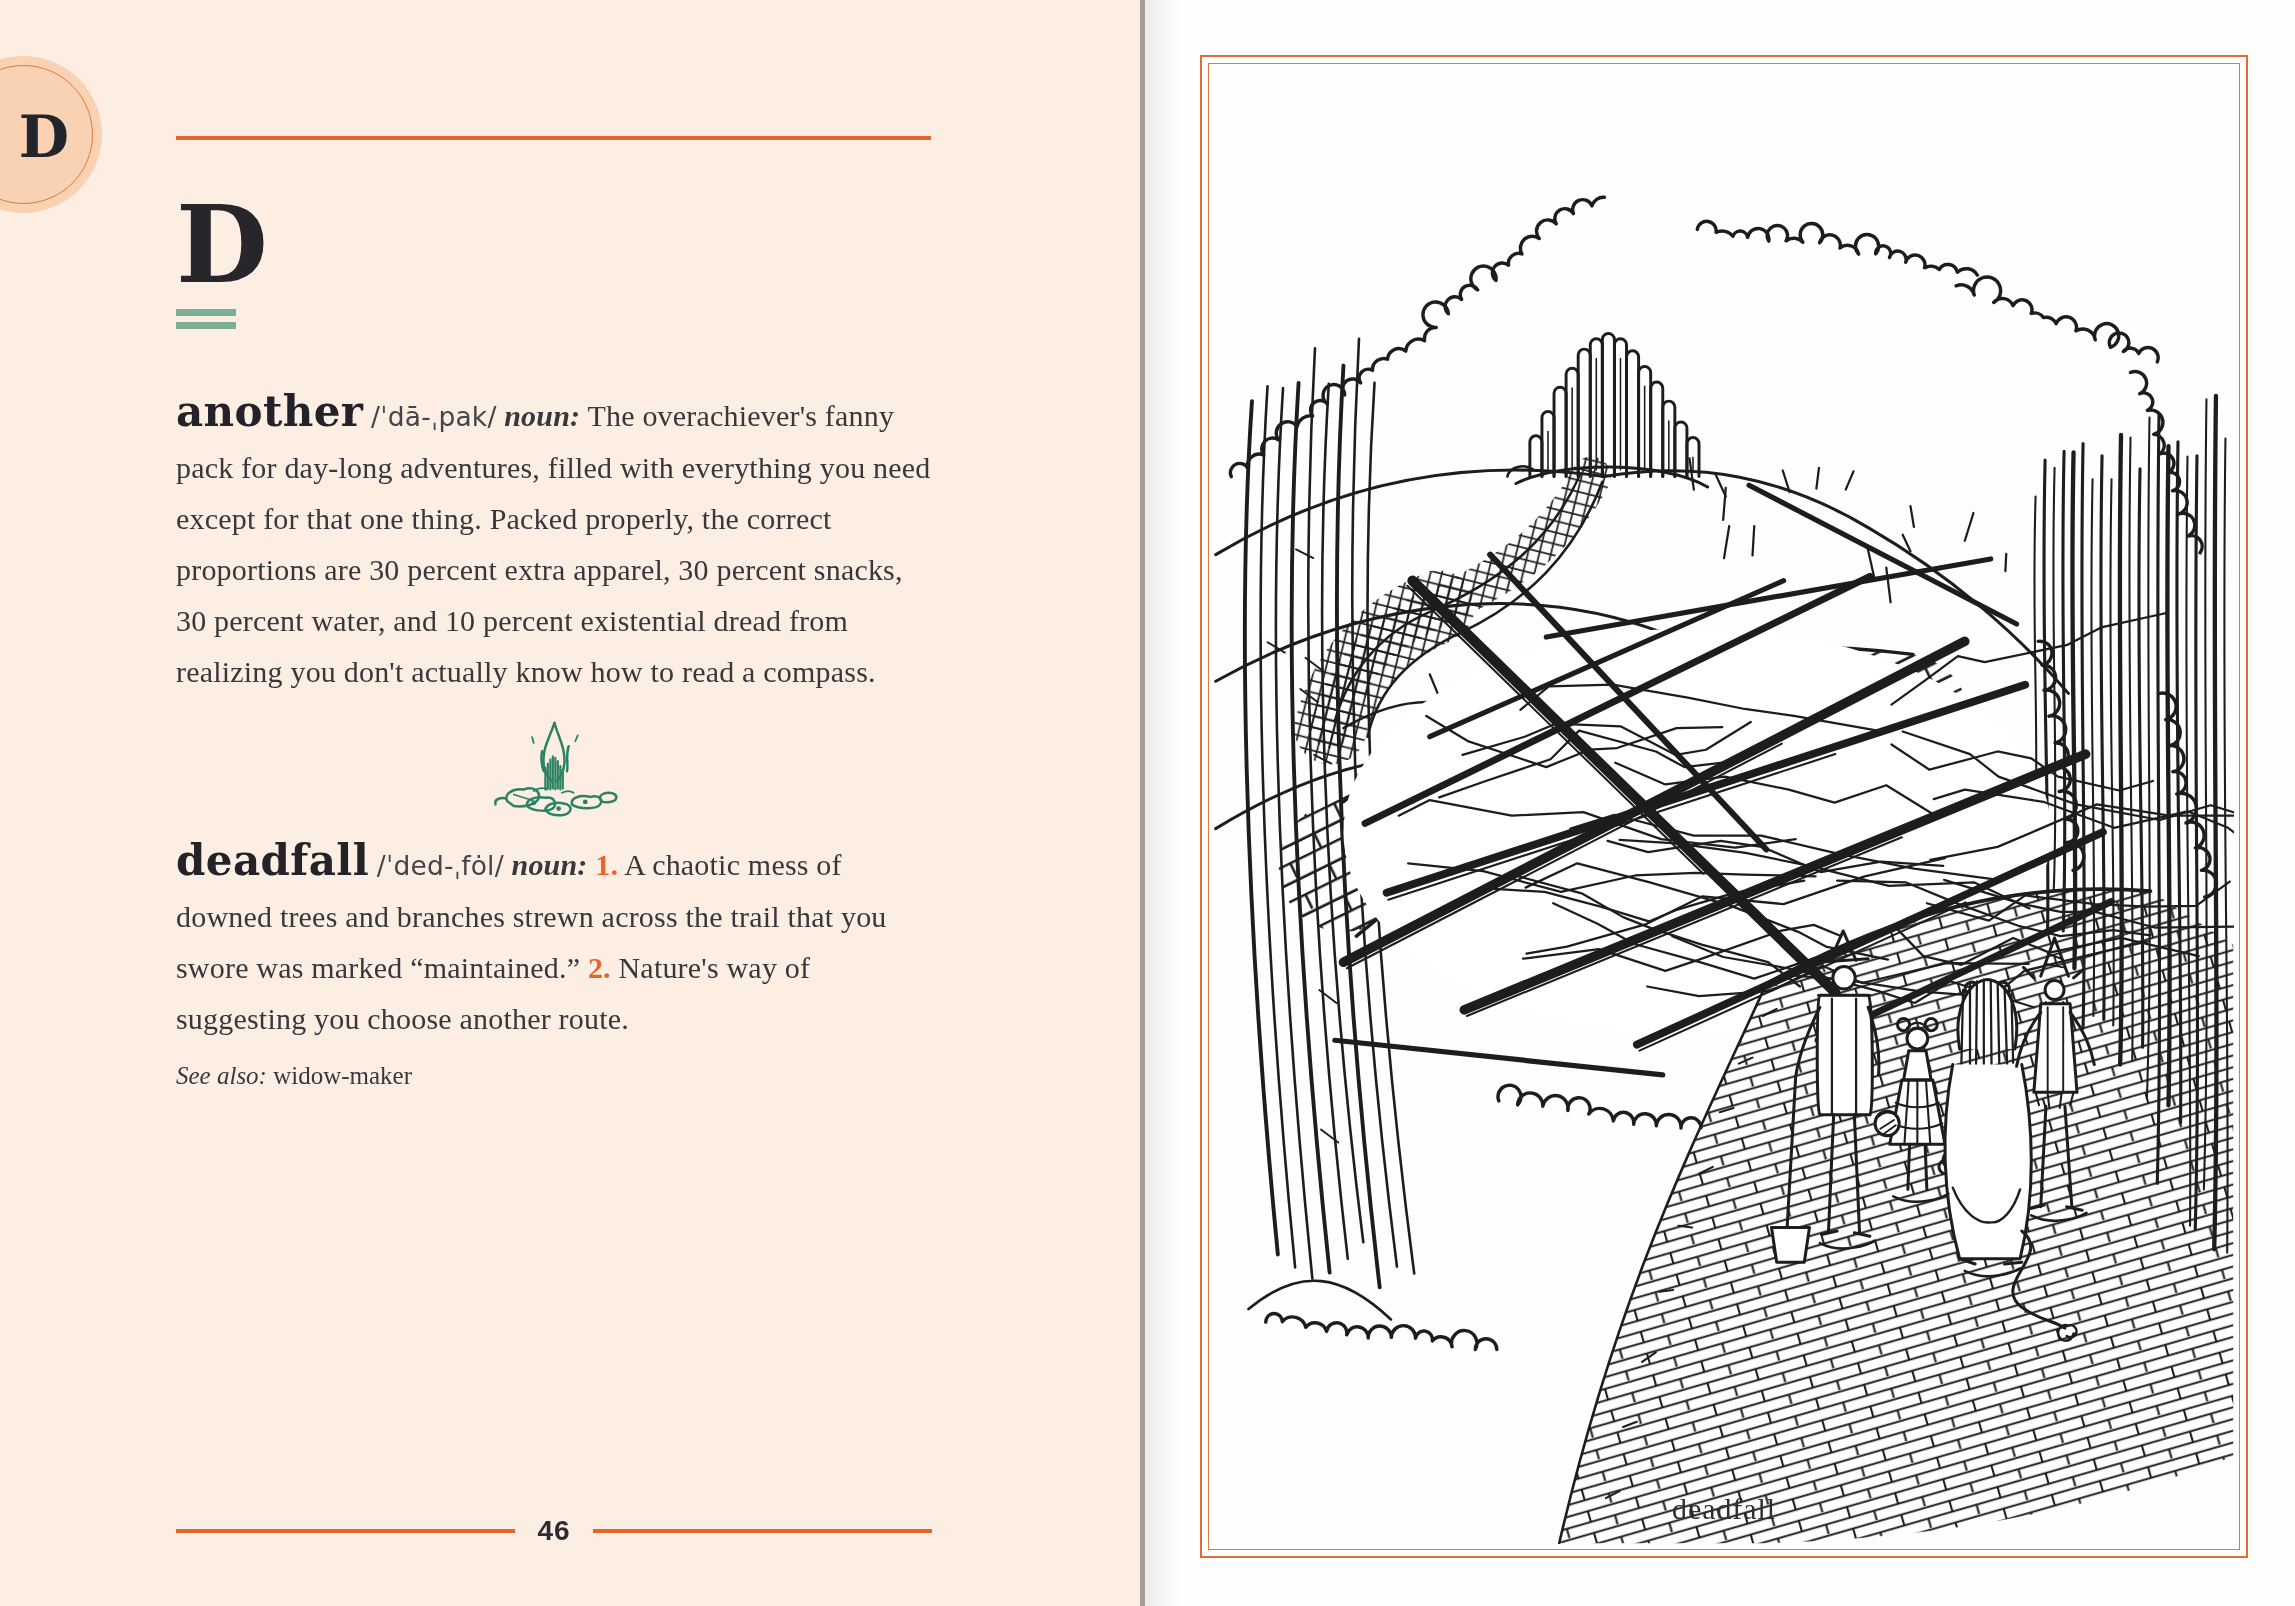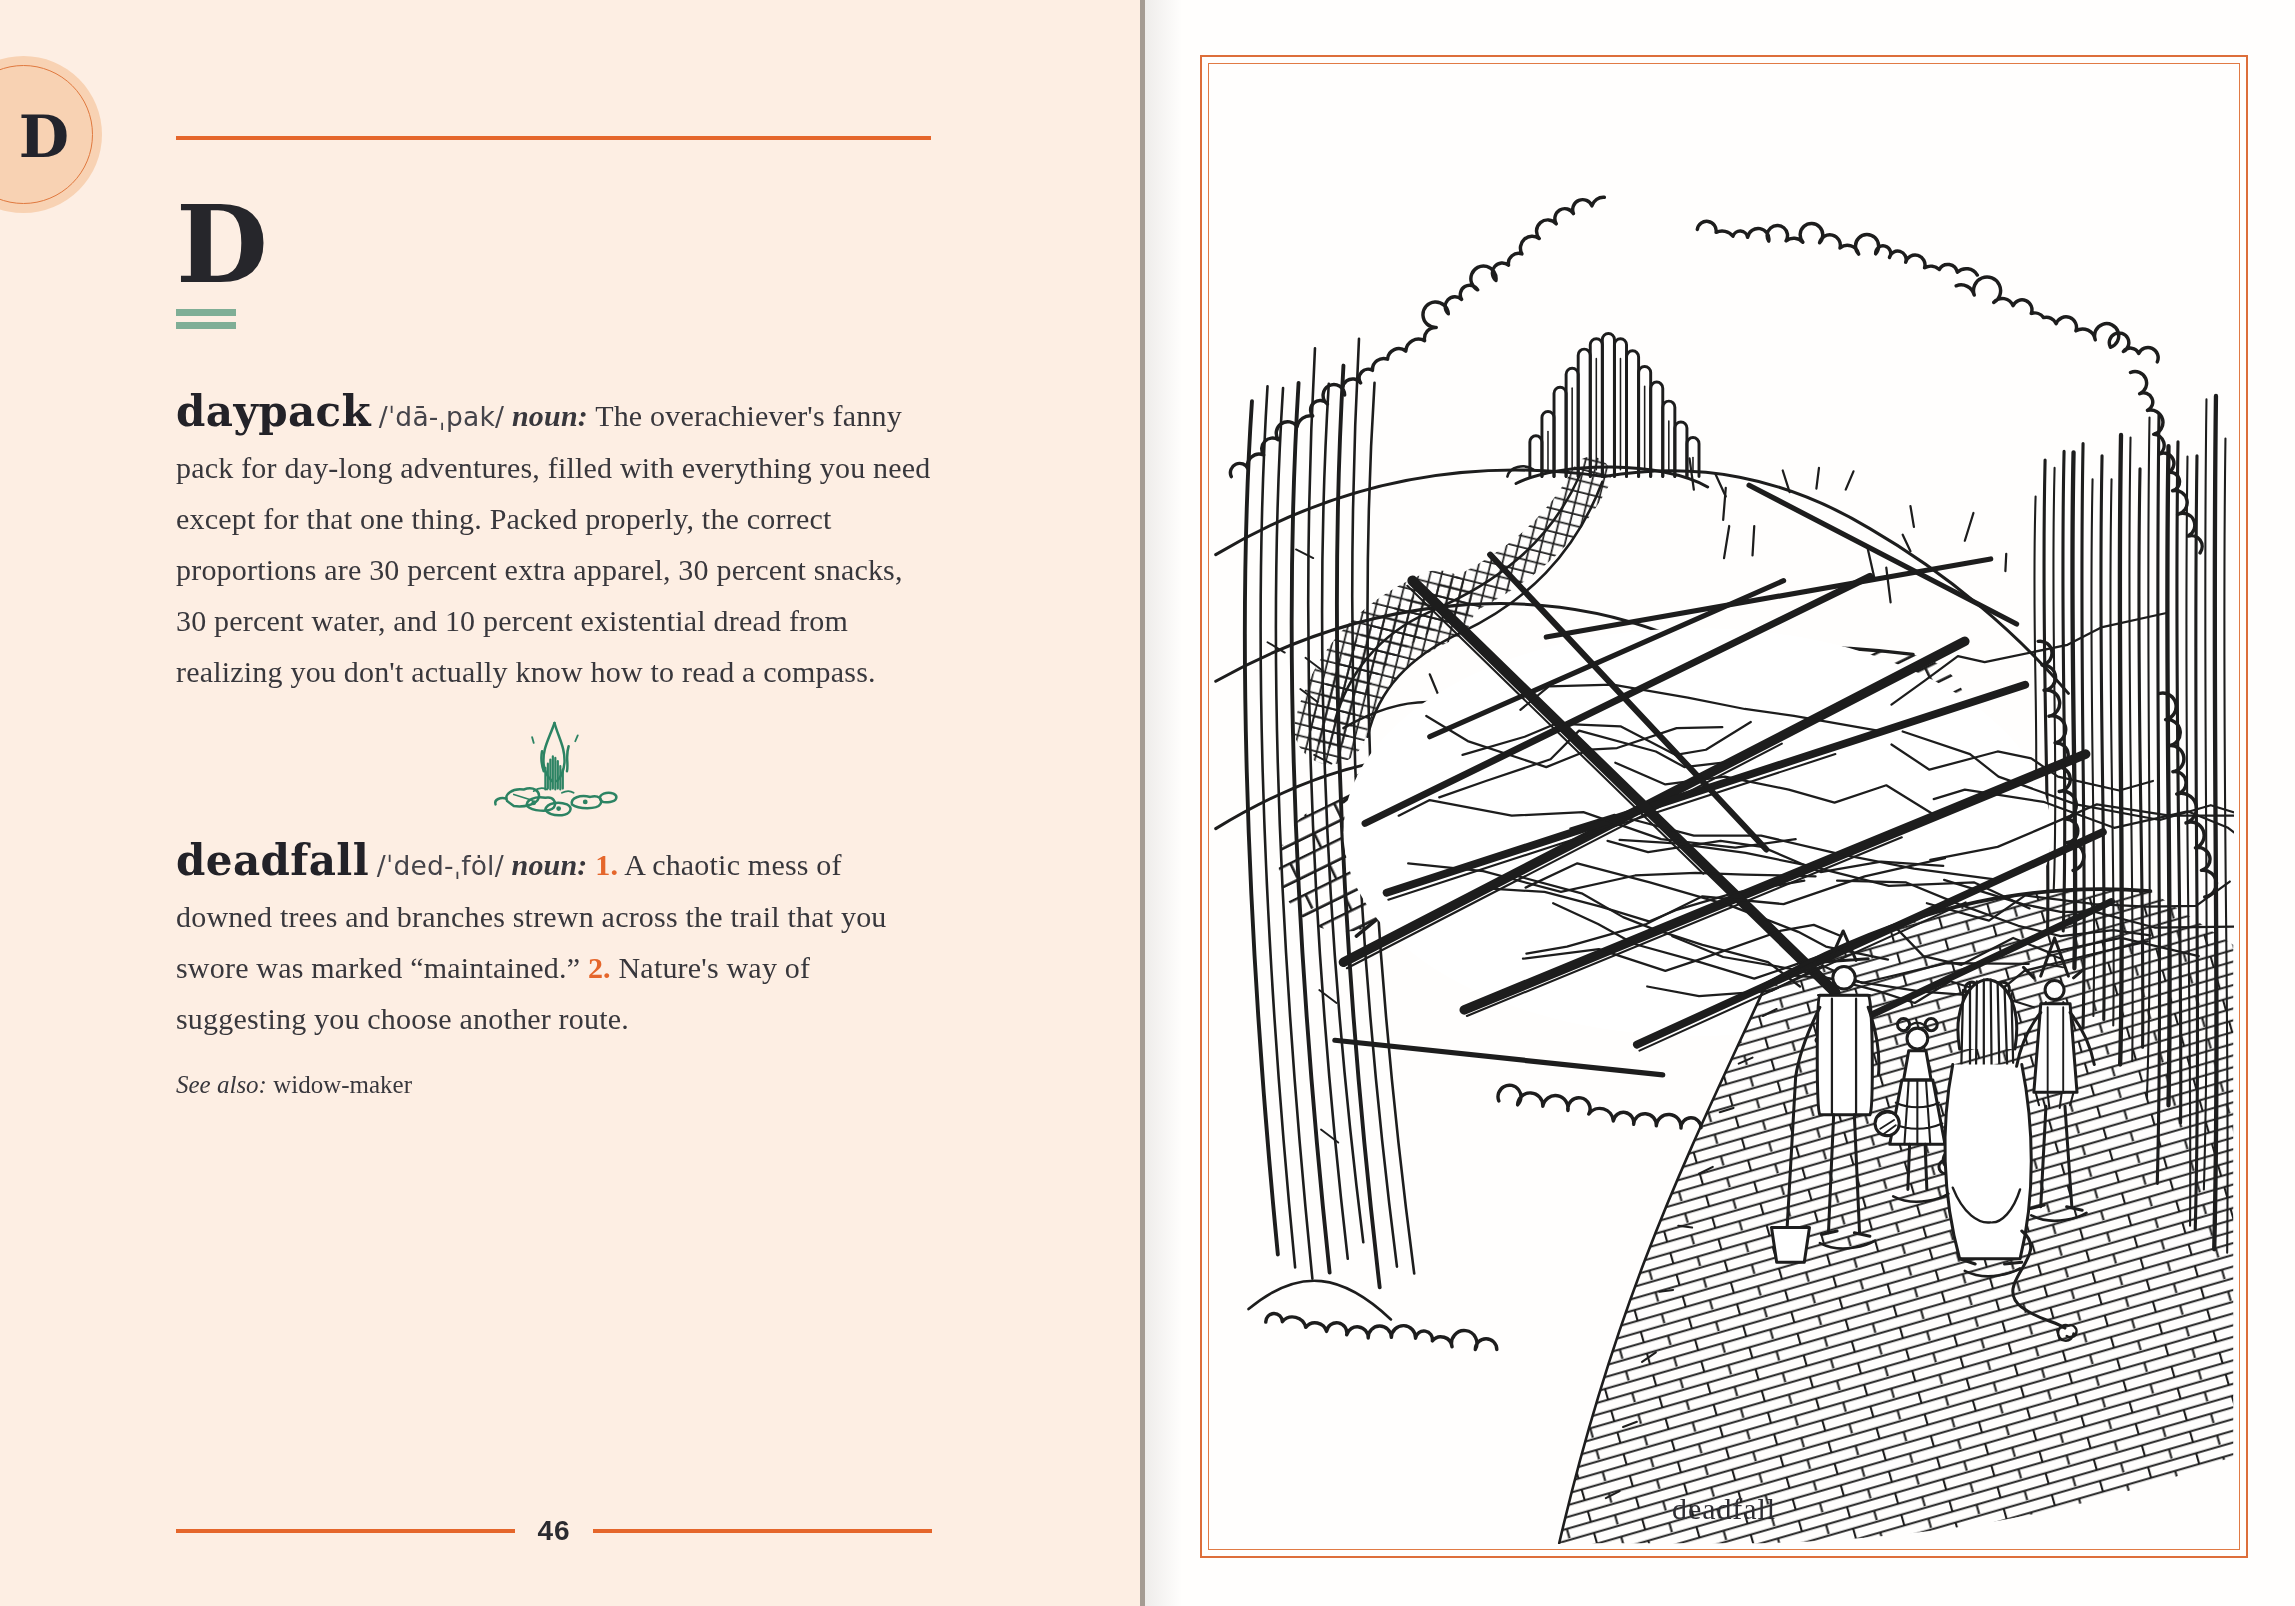--- a/index.html
+++ b/index.html
@@ -18,21 +18,21 @@
   .section-letter{margin:192px 0 0 0;font-family:"DejaVu Serif",serif;font-weight:bold;font-size:106px;line-height:1;color:#26262b;}
   .green-underline{margin-top:10.6px;width:60px;}
   .green-underline .bar{height:7px;background:#7fae96;margin-bottom:6.2px;}
   .entry{font-size:30px;line-height:51px;color:#38373c;letter-spacing:0.2px;margin:0;}
   .entry-daypack{margin-top:57px;}
   .entry-deadfall{margin-top:9px;}
   .headword{font-family:"DejaVu Serif",serif;font-weight:bold;font-size:42px;color:#232228;letter-spacing:0.4px;}
   .pron{font-family:"DejaVu Sans",sans-serif;font-size:26.5px;color:#45444a;text-align:center;}
   .pos{font-weight:bold;font-style:italic;text-align:right;}
   .sense-num{color:#e5662b;font-weight:bold;}
-  .see-also{margin-top:24px;font-size:25px;line-height:1.35;color:#38373c;}
+  .see-also{margin-top:15px;font-size:25px;line-height:1.35;color:#38373c;}
   .see-label{font-style:italic;}
   .campfire{margin:21px 0 3.5px 0;display:flex;justify-content:center;}
   .footer{position:absolute;left:176px;width:756px;bottom:60px;display:flex;align-items:center;gap:23px;}
   .fline{flex:1;height:4.4px;background:#e5662b;}
   .pnum{font-family:"Liberation Sans",sans-serif;font-weight:bold;font-size:28px;color:#2b2b31;letter-spacing:0.9px;}
   
   .right-page{flex:1;height:100%;background:#fffefd;position:relative;}
   .right-page::before{content:"";position:absolute;left:0;top:0;bottom:0;width:37px;
     background:linear-gradient(90deg,rgba(90,80,70,.10),rgba(90,80,70,0));}
   .frame{position:absolute;left:55px;top:55px;right:47px;bottom:49px;border:2.6px solid #dd6e3a;}
@@ -52,21 +52,21 @@
   <div class="rule-top"></div>
 
   <div class="content">
     <h1 class="section-letter">D</h1>
     <div class="green-underline">
       <div class="bar"></div>
       <div class="bar"></div>
     </div>
 
     <p class="entry entry-daypack">
-      <span class="headword">daypack</span>
+      <span class="headword">another</span>
       <span class="pron">/ˈdā-ˌpak/</span>
       <span class="pos">noun:</span>
       <span class="def">The overachiever's fanny pack for day-long adventures, filled with everything you need except for that one thing. Packed properly, the correct proportions are 30 percent extra apparel, 30 percent snacks, 30 percent water, and 10 percent existential dread from realizing you don't actually know how to read a compass.</span>
     </p>
 
     <div class="campfire">
       <svg width="163" height="108" viewBox="0 0 190 130">
         <g fill="none" stroke="#2c8363" stroke-width="3" stroke-linecap="round" stroke-linejoin="round">
           <path d="M95,6 C88,26 80,38 82,56 C83,66 88,72 92,76"></path>
           <path d="M95,6 C100,24 108,36 107,54 C106,64 102,72 98,76"></path>

